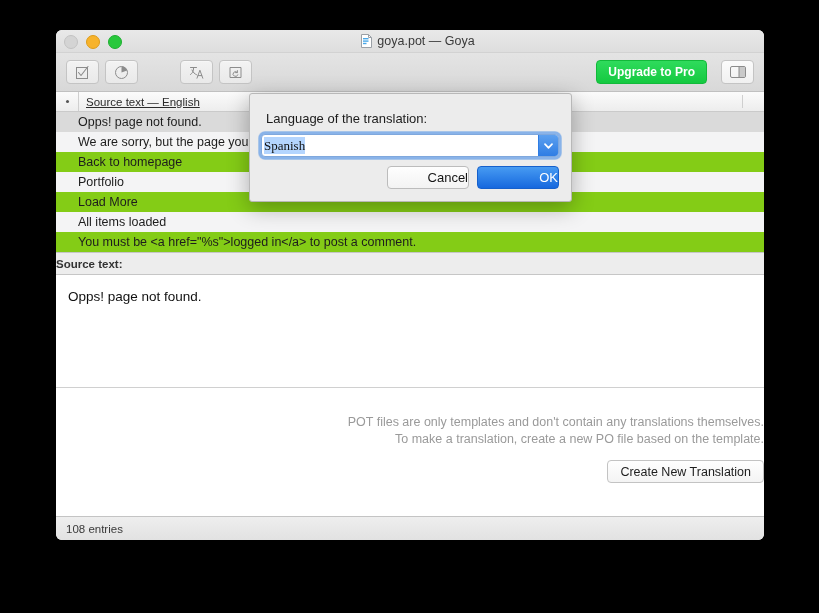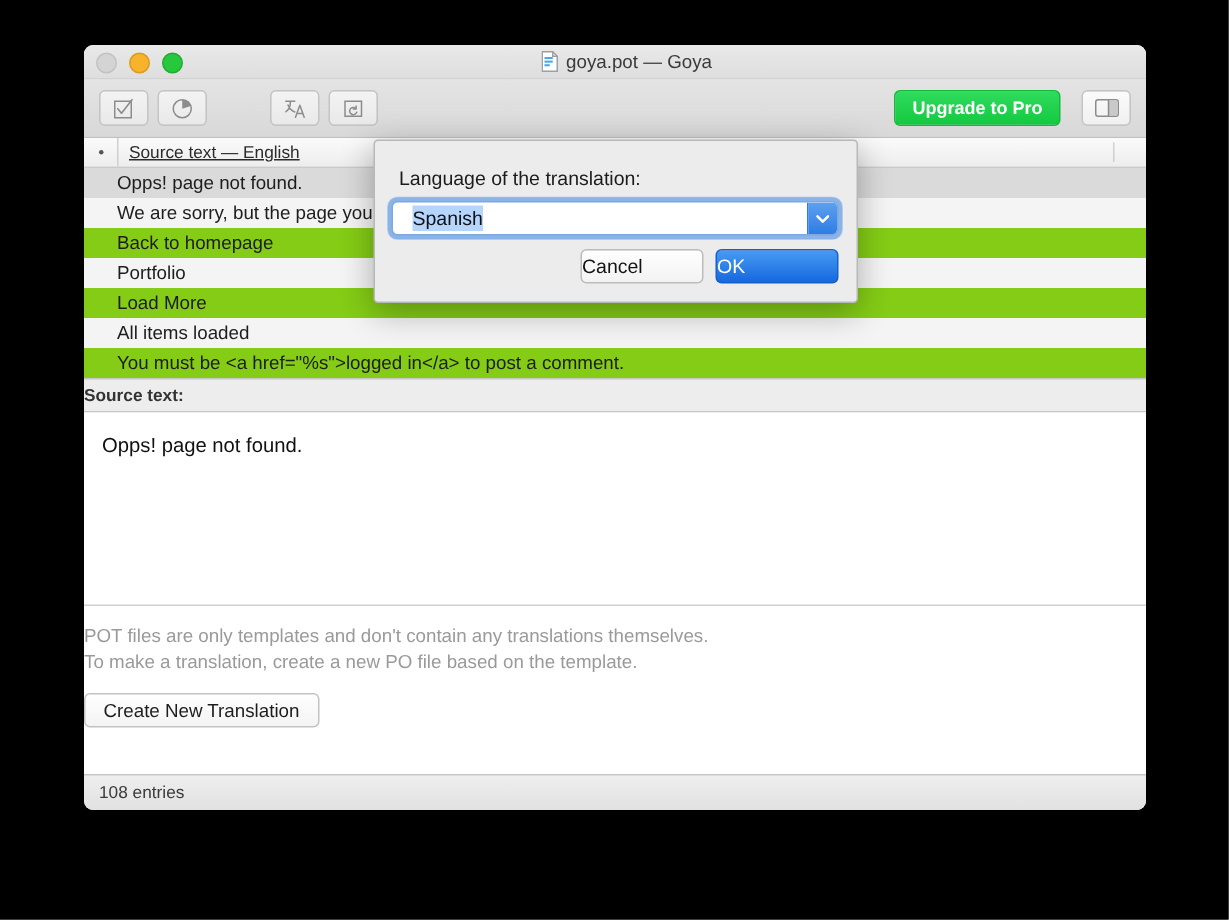--- a/index.html
+++ b/index.html
@@ -167,23 +167,22 @@
     color: #111;
   }
 
   
   .infopanel {
     flex: 1 1 auto;
     background: #ffffff;
     border-top: 0.5px solid #d0d0d0;
     display: flex;
     flex-direction: column;
-    align-items: flex-start;
-    padding-top: 12px;
-    margin-top: 16px;
+    align-items: flex-end;
+    padding-top: 26px;
   }
   .info-line {
     font-size: 12.5px;
     color: #9a9a9a;
     line-height: 17px;
   }
   .create-btn {
     margin-top: 12px;
     height: 21px;
     padding: 0 12px;
@@ -231,23 +230,24 @@
     border-radius: 4px;
     background: #ffffff;
     box-shadow: 0 0 0 2.5px rgba(86,150,232,0.55), 0 0 0 3px rgba(86,150,232,0.25);
     border: 0.5px solid #7fa8dd;
     display: flex;
     align-items: center;
     overflow: hidden;
   }
   .combo-text {
     flex: 1 1 auto;
-    padding-left: 13px;
+    padding-left: 2px;
     font-size: 13px;
     color: #111;
+    font-family: Liberation Serif, serif;
   }
   .combo-text span {
     background: #b4d5fe;
     padding: 1px 0;
   }
   .combo-arrow {
     width: 19px; height: 100%;
     background: linear-gradient(to bottom, #5ca0ef 0%, #2f7de4 100%);
     display: flex; align-items: center; justify-content: center;
     border-left: 0.5px solid #2f7de4;
@@ -255,21 +255,21 @@
   .dlg-buttons {
     position: absolute;
     right: 12px; bottom: 12px;
     display: flex;
     gap: 8px;
   }
   .btn {
     height: 21px;
     min-width: 80px;
     border-radius: 4px;
-    display: flex; align-items: center; justify-content: flex-start;
+    display: flex; align-items: center; justify-content: flex-end;
     font-size: 13px;
   }
   .btn.cancel {
     background: linear-gradient(to bottom, #fefefe, #f3f3f3);
     border: 0.5px solid #bcbcbc;
     color: #141414;
   }
   .btn.ok {
     background: linear-gradient(to bottom, #479bf2 0%, #1668de 100%);
     border: 0.5px solid #1560cc;

